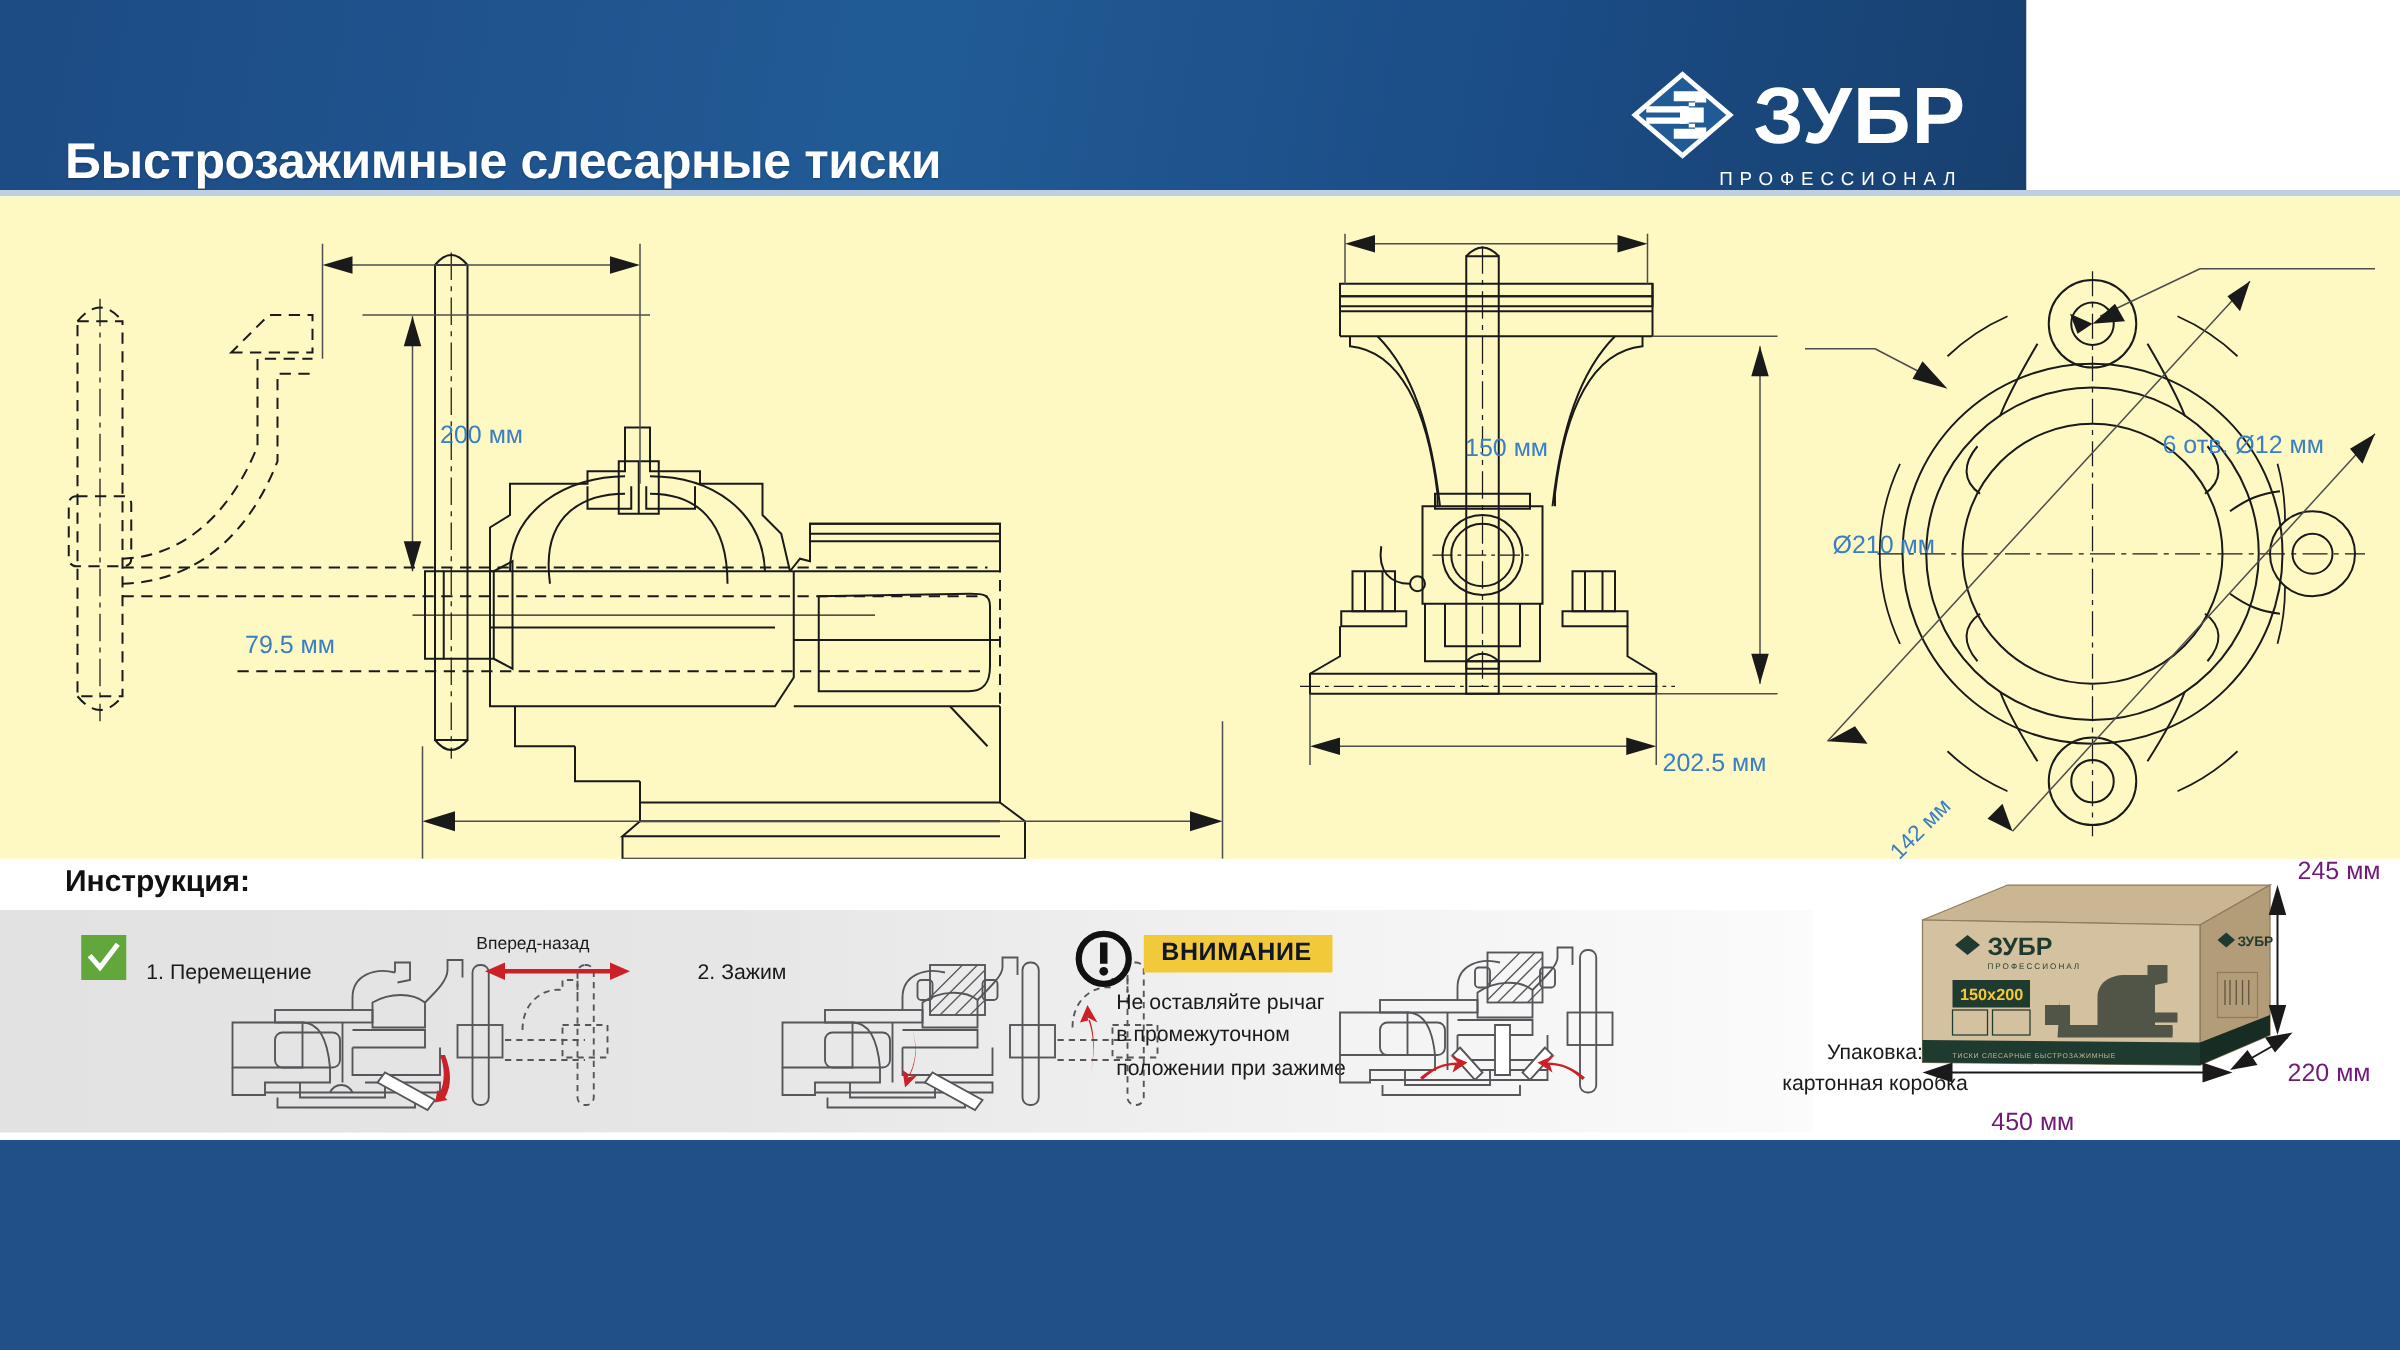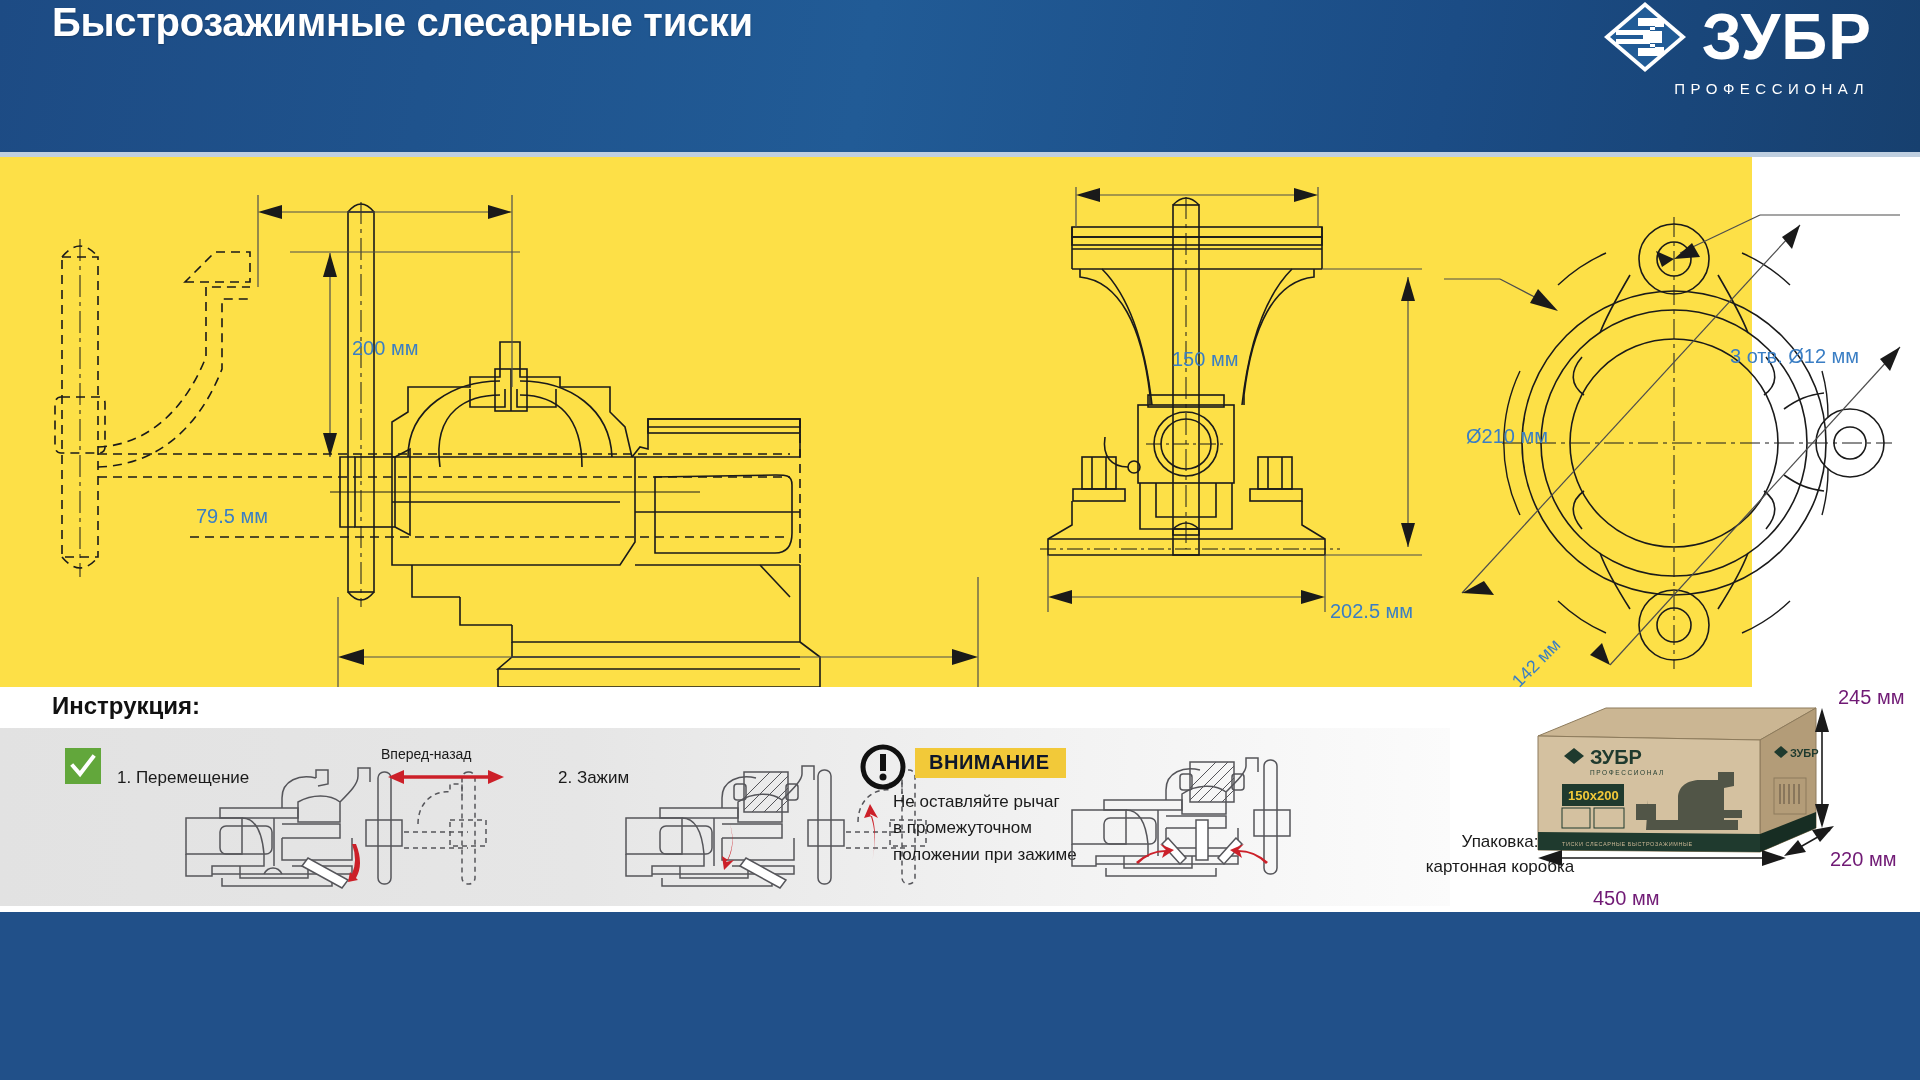--- a/index.html
+++ b/index.html
@@ -7,23 +7,23 @@
     width: 1920px; height: 1080px;
     font-family: "Liberation Sans", sans-serif;
     background: #ffffff;
     overflow: hidden;
     position: relative;
   }
 
   
   .header {
     position: absolute; top: 0; left: 0;
-    width: 1920px; height: 152px;
+    width: 1621px; height: 152px;
     background: linear-gradient(100deg, #1d4b84 0%, #215b96 45%, #1b4c85 75%, #17406f 100%);
-    display: flex; align-items: flex-start; justify-content: space-between;
+    display: flex; align-items: flex-end; justify-content: space-between;
   }
   .header-title {
     color: #ffffff;
     font-size: 40px;
     font-weight: bold;
     letter-spacing: -0.3px;
     margin-left: 52px;
     text-shadow: 0 1px 2px rgba(0,0,0,.25);
   }
   .logo-block {
@@ -41,22 +41,22 @@
     margin-top: 6px; margin-right: 3px;
   }
   .header-underline {
     position: absolute; top: 152px; left: 0;
     width: 1920px; height: 5px; background: #bfcfe0;
   }
 
   
   .drawings {
     position: absolute; top: 157px; left: 0;
-    width: 1752px; height: 530px;
-    background: #fde047;
+    width: 1920px; height: 530px;
+    background: #fef9c3;
   }
   .dim-text {
     position: absolute;
     color: #3a7ec4;
     font-size: 20px;
     white-space: nowrap;
     font-family: "Liberation Sans", sans-serif;
   }
   .dim-text.small { font-size: 18px; }
 
@@ -345,21 +345,21 @@
     <g fill="#1a1a1a">
       <polygon points="244,102 262,86 270,100"></polygon>
       <polygon points="244,102 226,94 232,110"></polygon>
       <polygon points="128,154 108,132 100,146"></polygon>
       <polygon points="32,436 54,424 64,438"></polygon>
       <polygon points="180,508 160,498 172,486"></polygon>
       <polygon points="370,68 352,80 362,92"></polygon>
       <polygon points="470,190 450,202 460,214"></polygon>
     </g>
   </svg>
-  <div class="dim-text" style="left:1730px;top:188px;">3 отв. Ø12 мм</div>
+  <div class="dim-text" style="left:1730px;top:188px;">6 отв. Ø12 мм</div>
   <div class="dim-text" style="left:1466px;top:268px;">Ø210 мм</div>
   <div class="dim-text small" style="left:1508px;top:520px;transform:rotate(-45deg);transform-origin:left top;">142 мм</div>
 </div>
 
 <div class="instr-title">Инструкция:</div>
 <div class="instr-panel"></div>
 
 <div class="check-box">
   <svg width="26" height="26" viewBox="0 0 26 26">
     <path d="M3 13 L10 21 L23 4" stroke="#ffffff" stroke-width="4" fill="none" stroke-linecap="square"></path>

